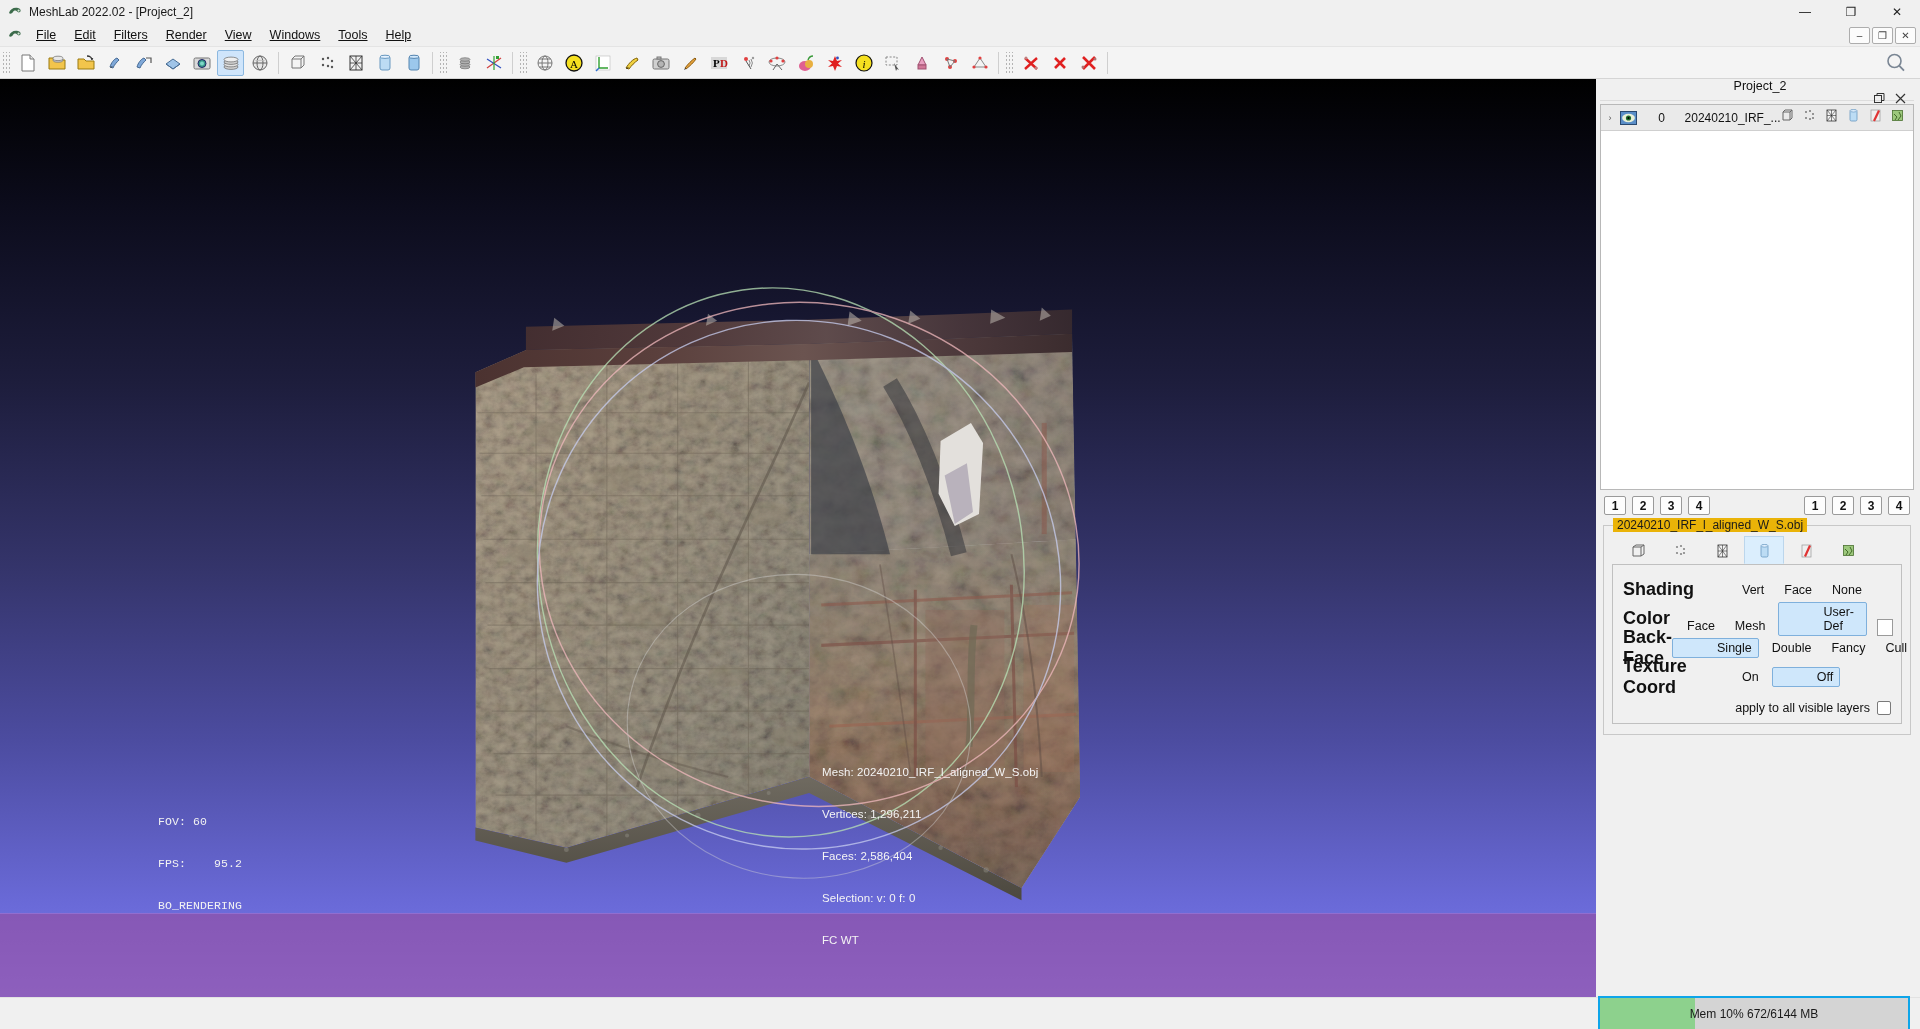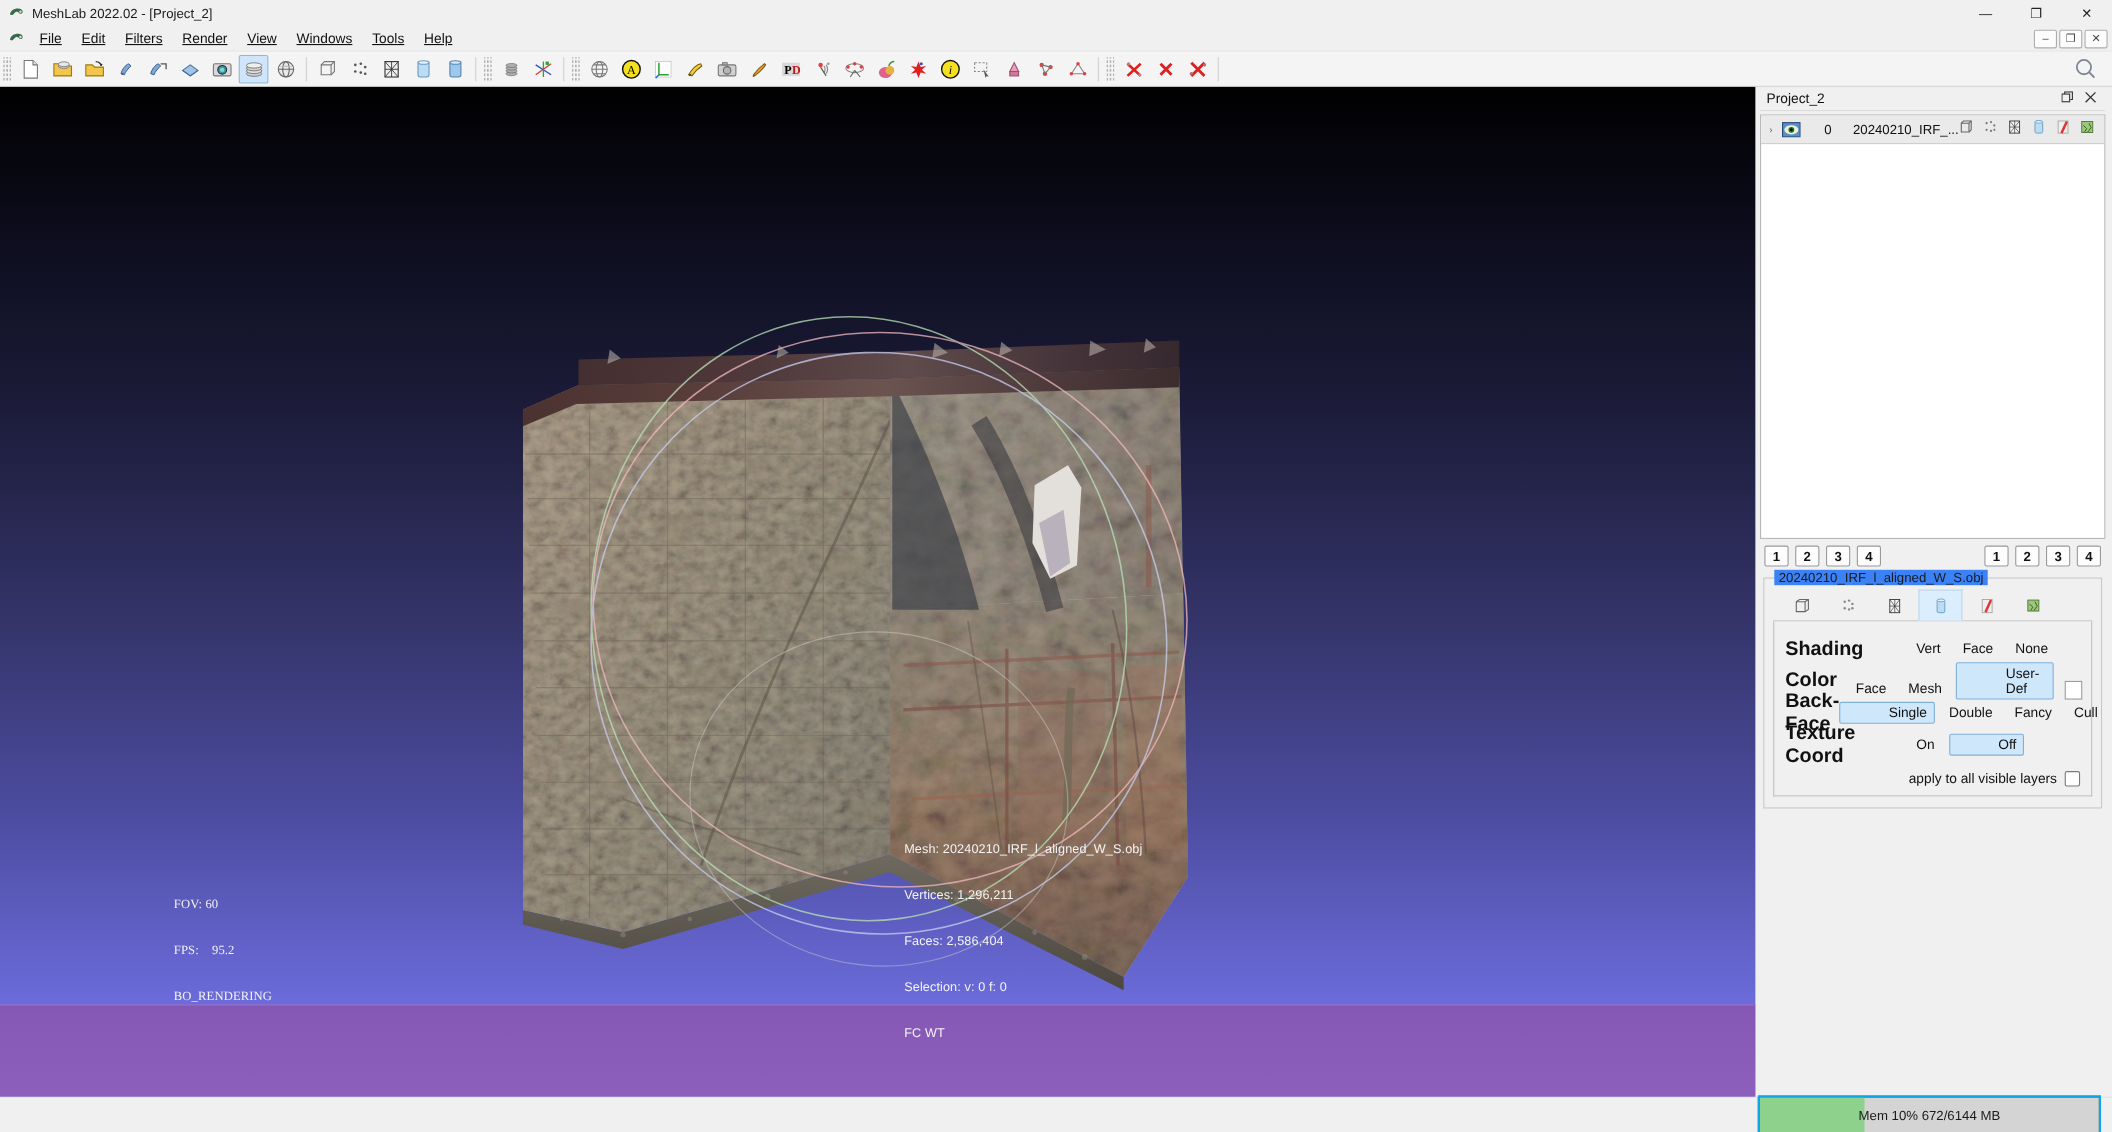--- a/index.html
+++ b/index.html
@@ -77,37 +77,37 @@
   }
   .gl-area { position: absolute; inset: 0; }
   .info-band {
     position: absolute; left: 0; right: 0; bottom: 0; height: 84px;
     background: rgba(160, 70, 150, 0.52);
     border-top: 1px solid rgba(150,120,220,0.7);
   }
   .info-left {
     position: absolute; left: 158px; bottom: 56px;
     font-size: 11.5px; color: #f2f2f2; line-height: 14px;
-    white-space: pre; font-family: Liberation Serif, serif;
+    white-space: pre; font-family: Liberation Mono, monospace;
   }
   .info-mid {
     position: absolute; left: 789px; bottom: 22px;
     font-size: 11.5px; color: #f4f4f4; line-height: 14px; white-space: pre; margin-left: 33px;
   }
   .info-left div, .info-mid div { letter-spacing: 0.1px; }
 
   
   .dock {
     width: 322px; flex: 0 0 322px; background: #f0f0f0;
     display: flex; flex-direction: column; padding: 0 6px 0 2px;
   }
   .dock-title {
     height: 22px; display: flex; align-items: center;
     font-size: 12.5px; font-weight: normal; color: #111;
-    padding-left: 6px; border-bottom: 1px solid #dcdcdc; background: #f0f0f0;
+    padding-left: 6px; border-bottom: 1px solid #dcdcdc; background: #f0f0f0; flex-direction: column;
   }
   .dock-title .dt-btns { margin-left: auto; display: flex; gap: 10px; padding-right: 8px; color: #333; font-size: 11px; }
 
   .layer-list {
     flex: 0 0 386px; background: #fff; border: 1px solid #b8b8b8;
     margin-top: 3px; overflow: hidden;
   }
   .layer-head {
     height: 26px; display: flex; align-items: center;
     background: #eaeaea; border-bottom: 1px solid #cfcfcf; padding-left: 2px;
@@ -124,21 +124,21 @@
     width: 22px; height: 19px; border: 1px solid #9a9a9a; background: #fdfdfd;
     border-radius: 2px; font-size: 12px; display: flex; align-items: center;
     justify-content: center; color: #111; font-weight: bold;
   }
 
   .group-box {
     border: 1px solid #c8c8c8; margin: 8px 3px 0 3px; padding: 10px 8px 10px 8px;
     position: relative; background: #f0f0f0;
   }
   .group-legend {
-    position: absolute; top: -8px; left: 9px; background: #3b82f6;
+    position: absolute; top: -8px; left: 9px; background: #eab308;
     padding: 0 4px; font-size: 12px; color: #1a1a1a;
   }
   .render-tabs {
     display: flex; border-bottom: 1px solid #c0c0c0; padding-left: 6px; margin-bottom: 0;
   }
   .rtab {
     width: 40px; height: 28px; display: flex; align-items: center; justify-content: center;
     border: 1px solid transparent; border-bottom: none; margin-right: 2px;
   }
   .rtab.sel { background: #dbeefd; border-color: #bcd6ec; border-bottom: 1px solid #dbeefd; }

